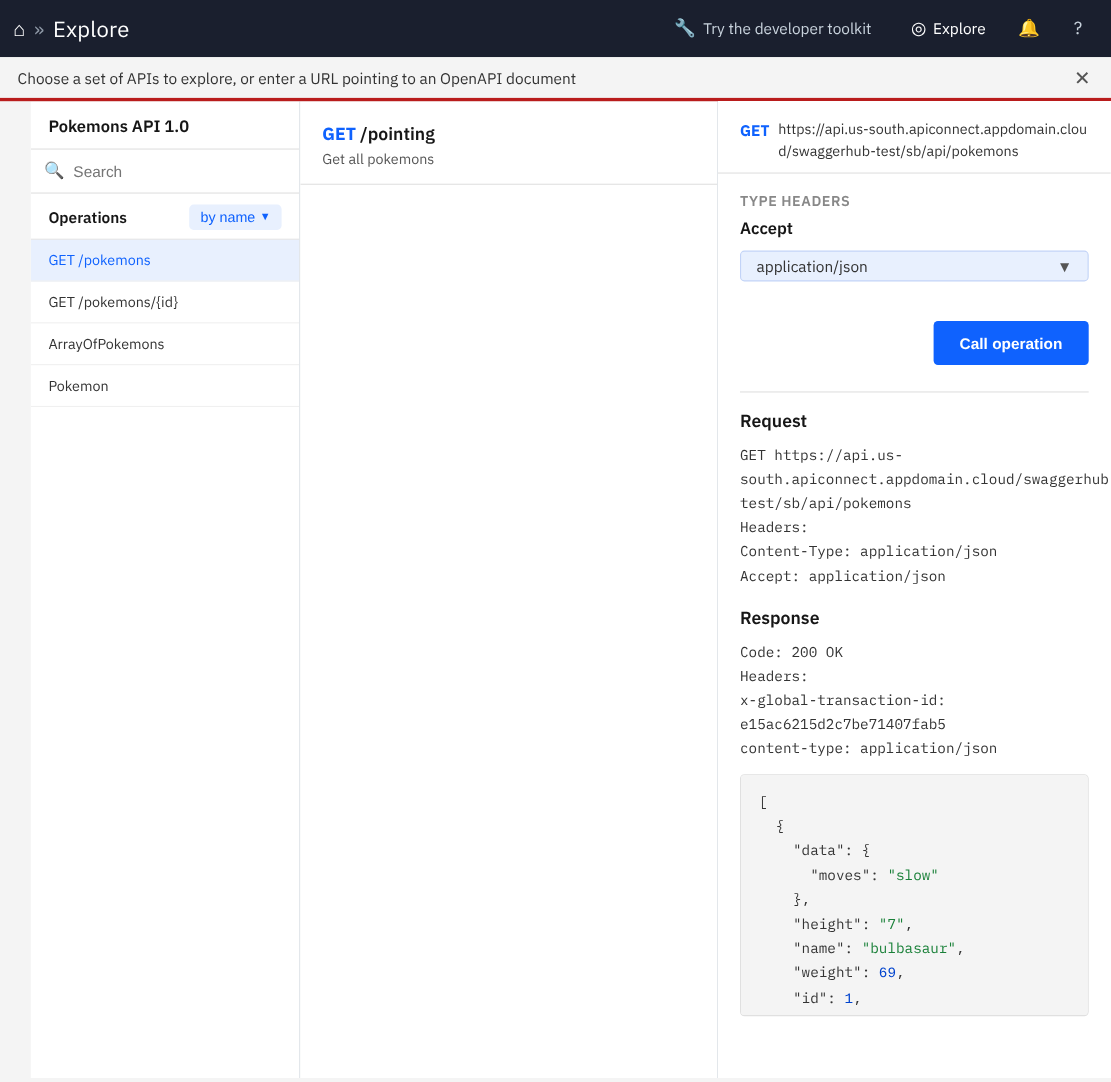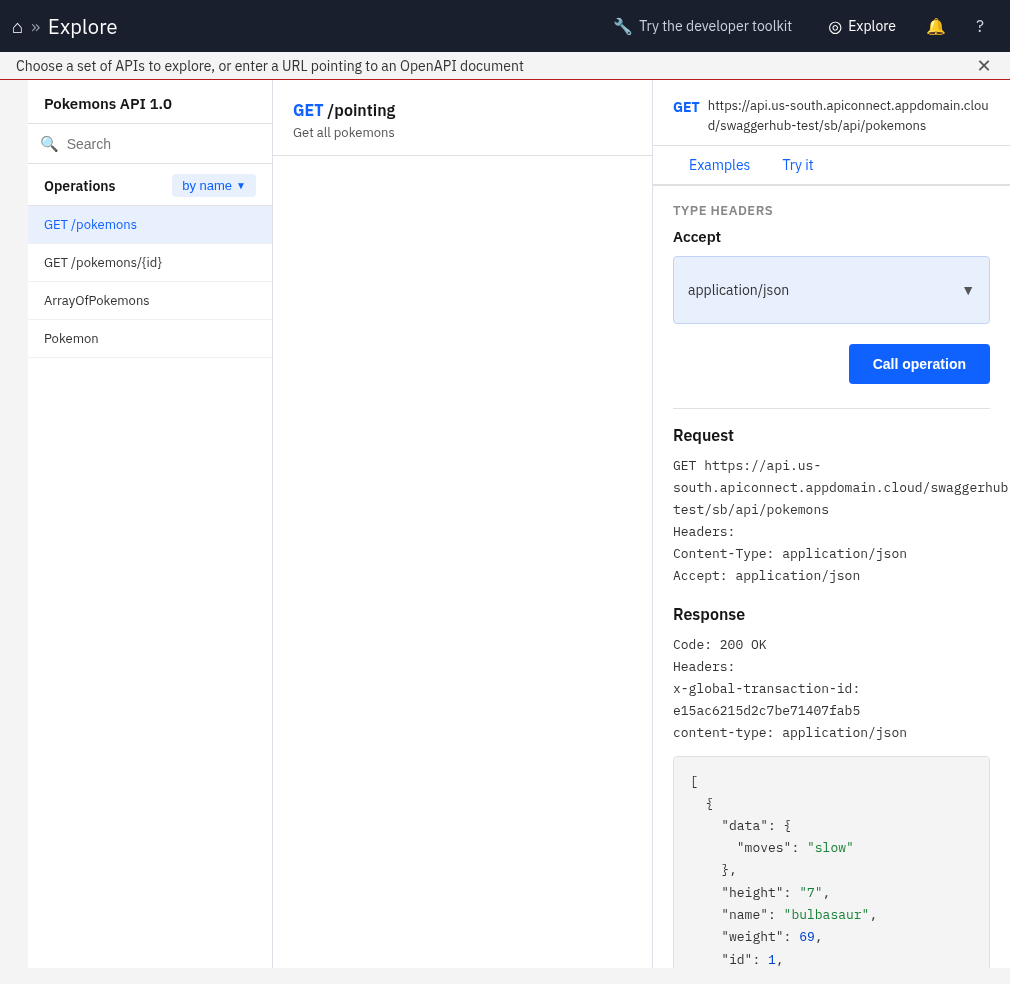--- a/index.html
+++ b/index.html
@@ -55,22 +55,22 @@
       border-radius: 50%;
       display: flex; align-items: center; justify-content: center;
       color: #c8d2dc;
       cursor: pointer;
       font-size: 16px;
     }
 
     
     .sub-bar {
       background: #f4f4f4;
-      border-bottom: 1px solid #b91c1c;
-      height: 28px;
+      border-bottom: 3px solid #b91c1c;
+      height: 40px;
       display: flex;
       align-items: center;
       padding: 0 16px;
       color: #333;
       font-size: 14px;
       position: relative;
     }
     .sub-bar .close-btn {
       position: absolute;
       right: 12px;
@@ -262,25 +262,25 @@
       margin-bottom: 10px;
     }
 
     .accept-dropdown {
       display: flex;
       align-items: center;
       justify-content: space-between;
       background: #e8f0fe;
       border: 1px solid #c2d3f7;
       border-radius: 4px;
-      padding: 24px 14px;
-      cursor: pointer;
-      color: #333;
-      font-size: 14px;
-      margin-bottom: 20px;
+      padding: 4px 14px;
+      cursor: pointer;
+      color: #333;
+      font-size: 14px;
+      margin-bottom: 36px;
     }
     .accept-dropdown .caret { color: #555; font-size: 14px; }
 
     .call-btn {
       background: #0f62fe;
       color: #fff;
       border: none;
       border-radius: 4px;
       padding: 12px 24px;
       font-size: 14px;
@@ -415,28 +415,20 @@
     </div>
   </div>
 
   <div class="right-panel">
 
     <div class="url-bar">
       <span class="url-method">GET</span>
       <span class="url-text">https://api.us-south.apiconnect.appdomain.cloud/swaggerhub-test/sb/api/pokemons</span>
     </div>
 
-    <div class="tab-bar">
-      <div class="tab-item">
-        <span>Examples</span>
-      </div>
-      <div class="tab-item">
-        <span>Try it</span>
-      </div>
-    </div>
 
     <div class="right-content">
 
       <div class="section-title">Type Headers</div>
 
       <div class="accept-label">Accept</div>
       <div class="accept-dropdown">
         <span>application/json</span>
         <span class="caret">▼</span>
       </div>

